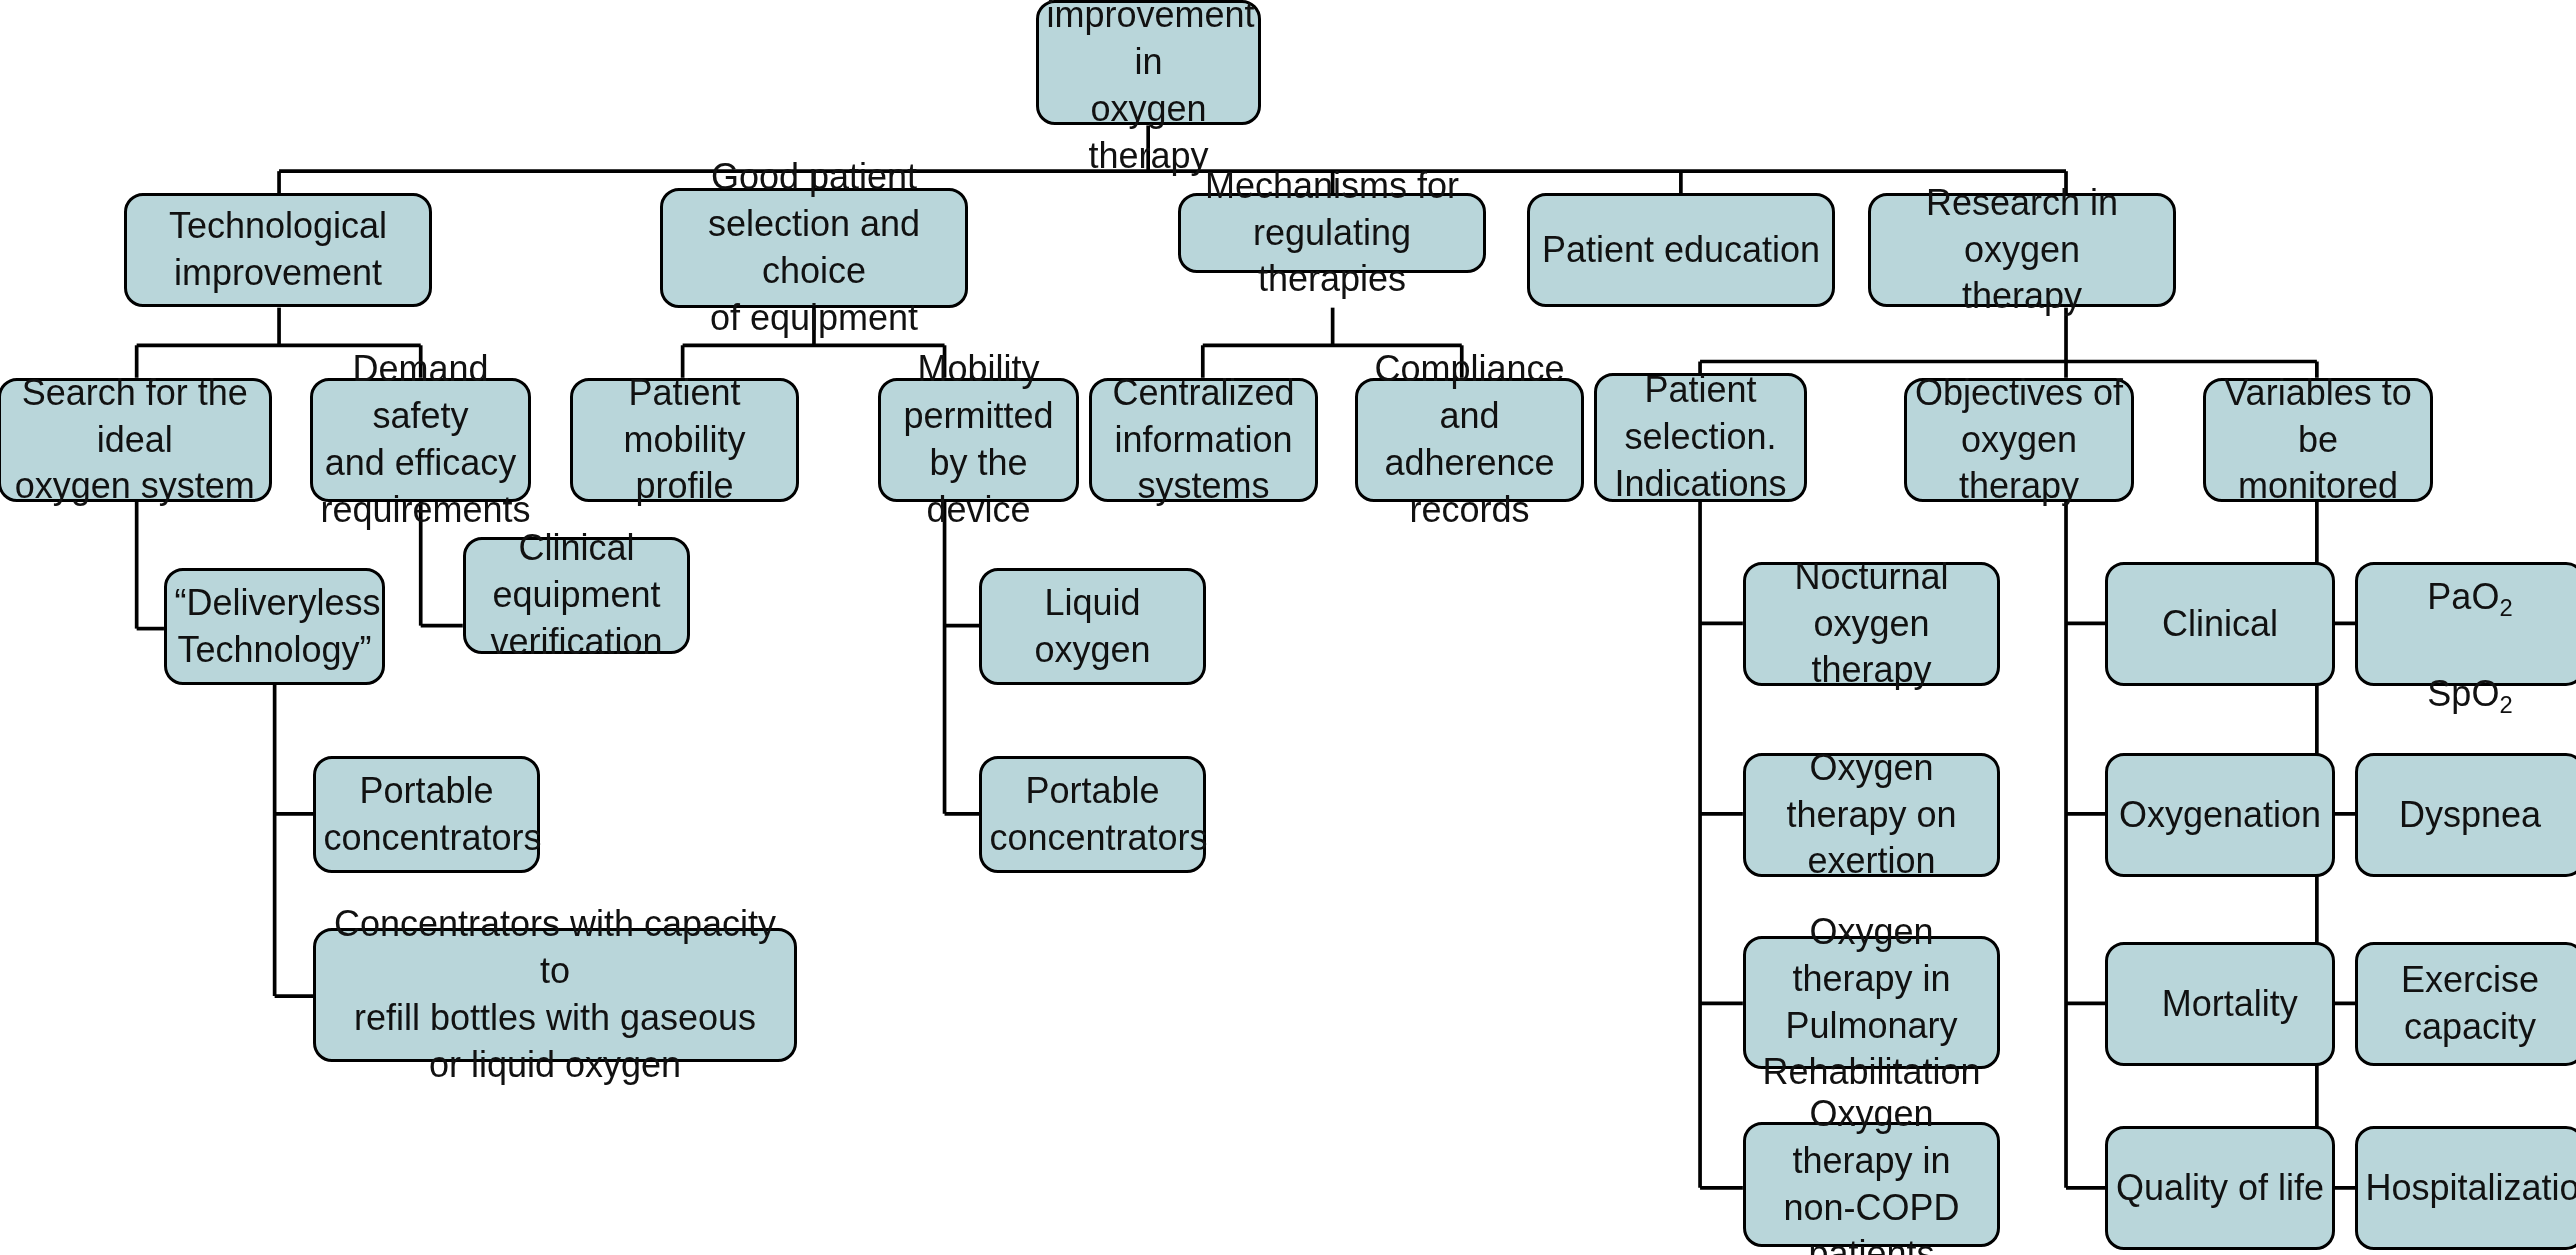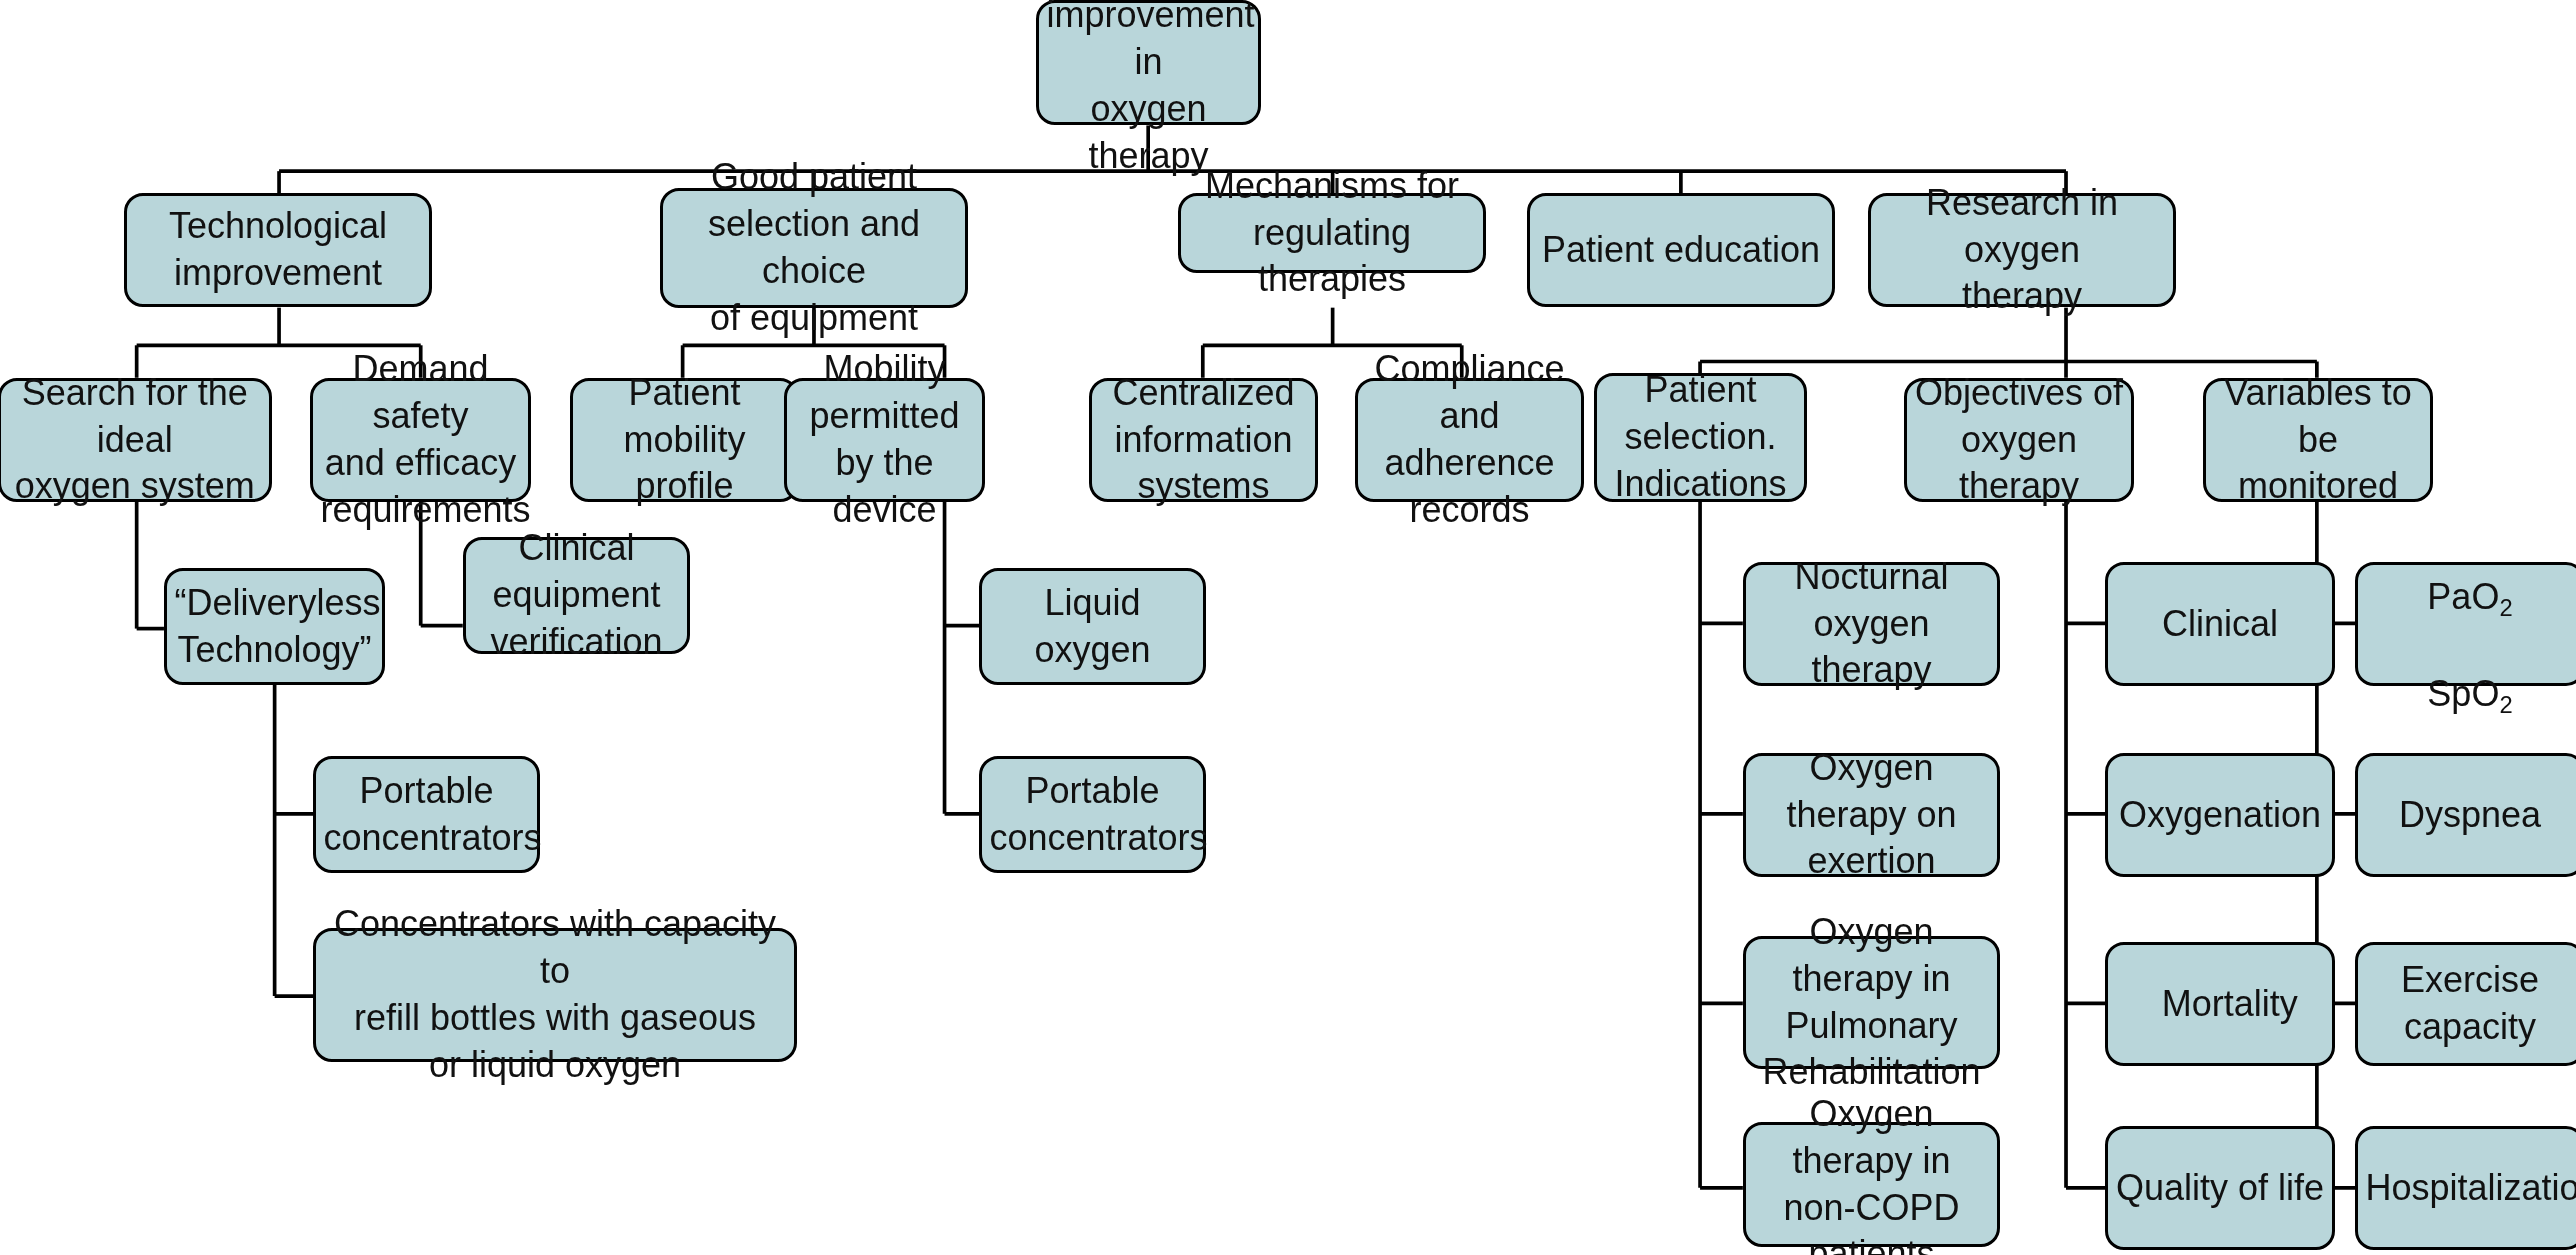--- a/index.html
+++ b/index.html
@@ -160,21 +160,21 @@
     <span class="lbl">Demand safety
 and efficacy
 requirements</span>
   </div>
 
   <div class="node" style="left:570px; top:378px; width:229px; height:124px;">
     <span class="lbl">Patient mobility
 profile</span>
   </div>
 
-  <div class="node" style="left:784px; top:378px; width:201px; height:124px;">
+  <div class="node" style="left:878px; top:378px; width:201px; height:124px;">
     <span class="lbl">Mobility permitted
 by the device</span>
   </div>
 
   <div class="node" style="left:1089px; top:378px; width:229px; height:124px;">
     <span class="lbl">Centralized
 information
 systems</span>
   </div>
 

